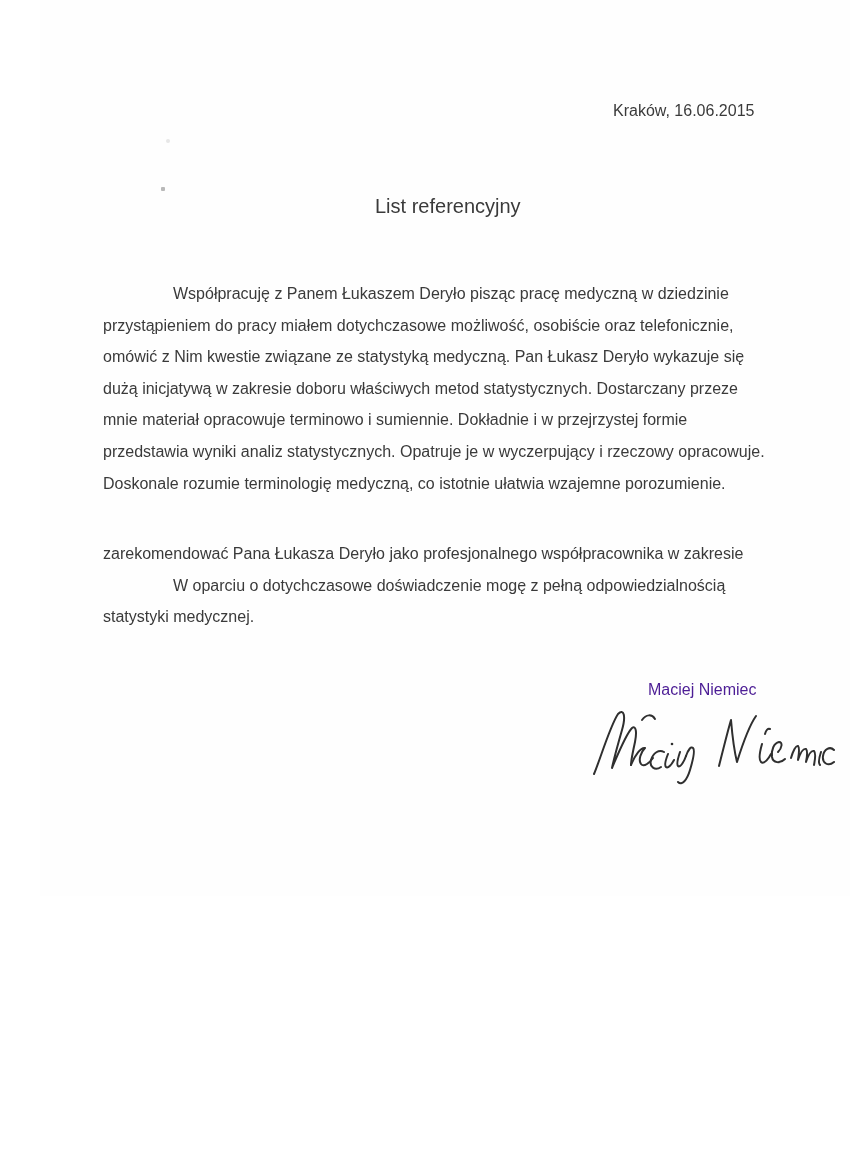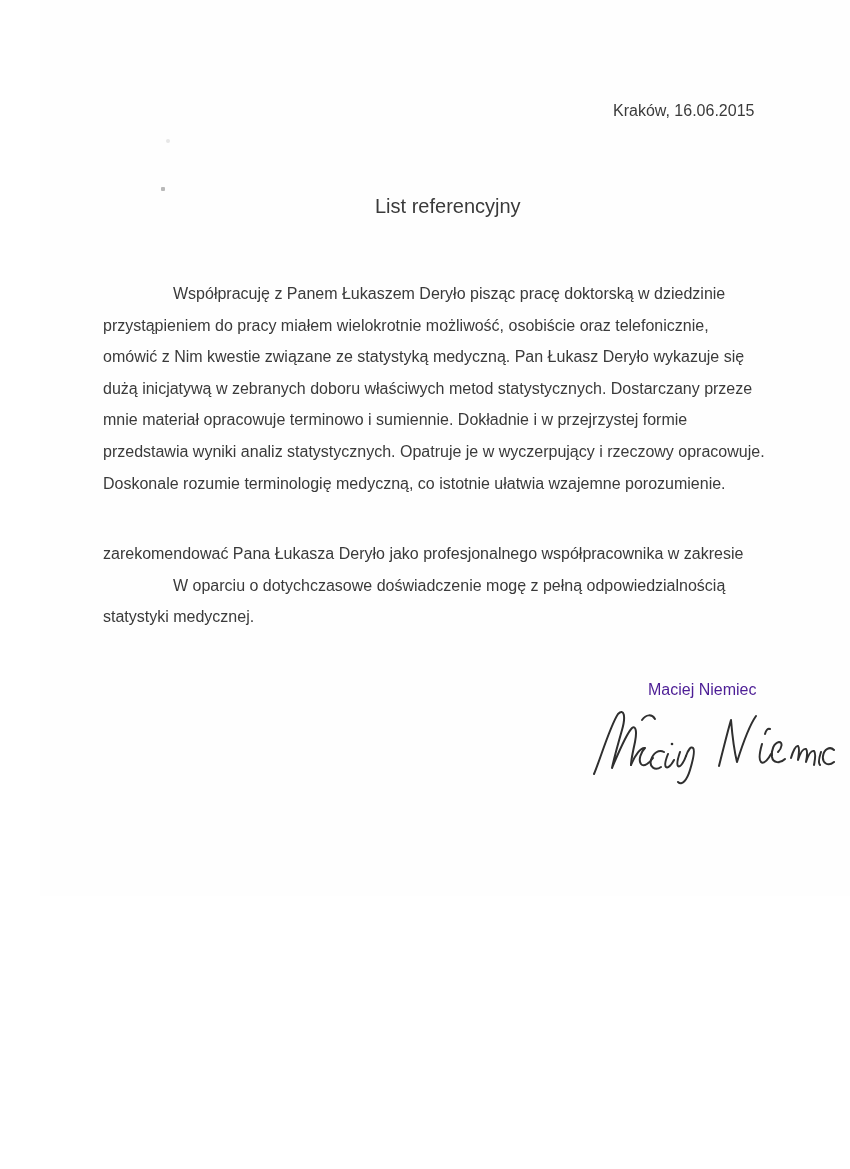--- a/index.html
+++ b/index.html
@@ -79,24 +79,24 @@
 </head>
 <body>
 
 <div class="page">
 
   <div class="dateline">Kraków, 16.06.2015</div>
 
   <div class="title">List referencyjny</div>
 
   <div class="paragraph para-1">
-    <div class="body-line indented">Współpracuję z Panem Łukaszem Deryło pisząc pracę doktorską w dziedzinie</div>
-    <div class="body-line">przystąpieniem do pracy miałem wielokrotnie możliwość, osobiście oraz telefonicznie,</div>
+    <div class="body-line indented">Współpracuję z Panem Łukaszem Deryło pisząc pracę medyczną w dziedzinie</div>
+    <div class="body-line">przystąpieniem do pracy miałem dotychczasowe możliwość, osobiście oraz telefonicznie,</div>
     <div class="body-line">omówić z Nim kwestie związane ze statystyką medyczną. Pan Łukasz Deryło wykazuje się</div>
-    <div class="body-line">dużą inicjatywą w zebranych doboru właściwych metod statystycznych. Dostarczany przeze</div>
+    <div class="body-line">dużą inicjatywą w zakresie doboru właściwych metod statystycznych. Dostarczany przeze</div>
     <div class="body-line">mnie materiał opracowuje terminowo i sumiennie. Dokładnie i w przejrzystej formie</div>
     <div class="body-line">przedstawia wyniki analiz statystycznych. Opatruje je w wyczerpujący i rzeczowy opracowuje.</div>
     <div class="body-line">Doskonale rozumie terminologię medyczną, co istotnie ułatwia wzajemne porozumienie.</div>
   </div>
 
   <div class="paragraph para-2">
     <div class="body-line">zarekomendować Pana Łukasza Deryło jako profesjonalnego współpracownika w zakresie</div>
     <div class="body-line indented">W oparciu o dotychczasowe doświadczenie mogę z pełną odpowiedzialnością</div>
     <div class="body-line">statystyki medycznej.</div>
   </div>

